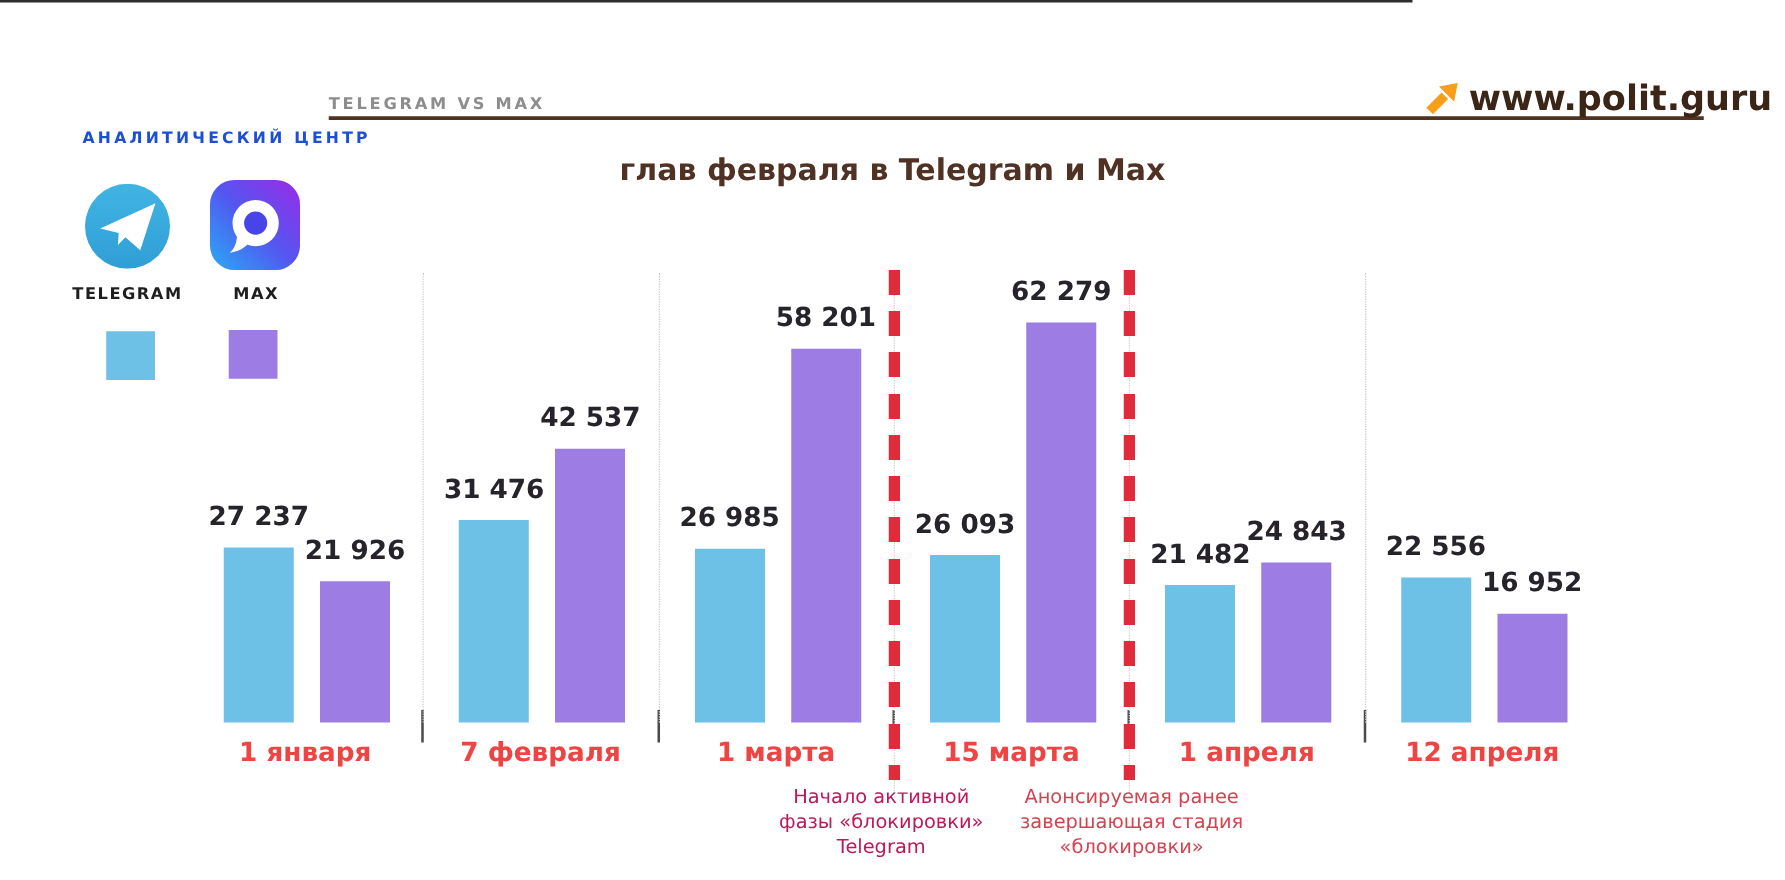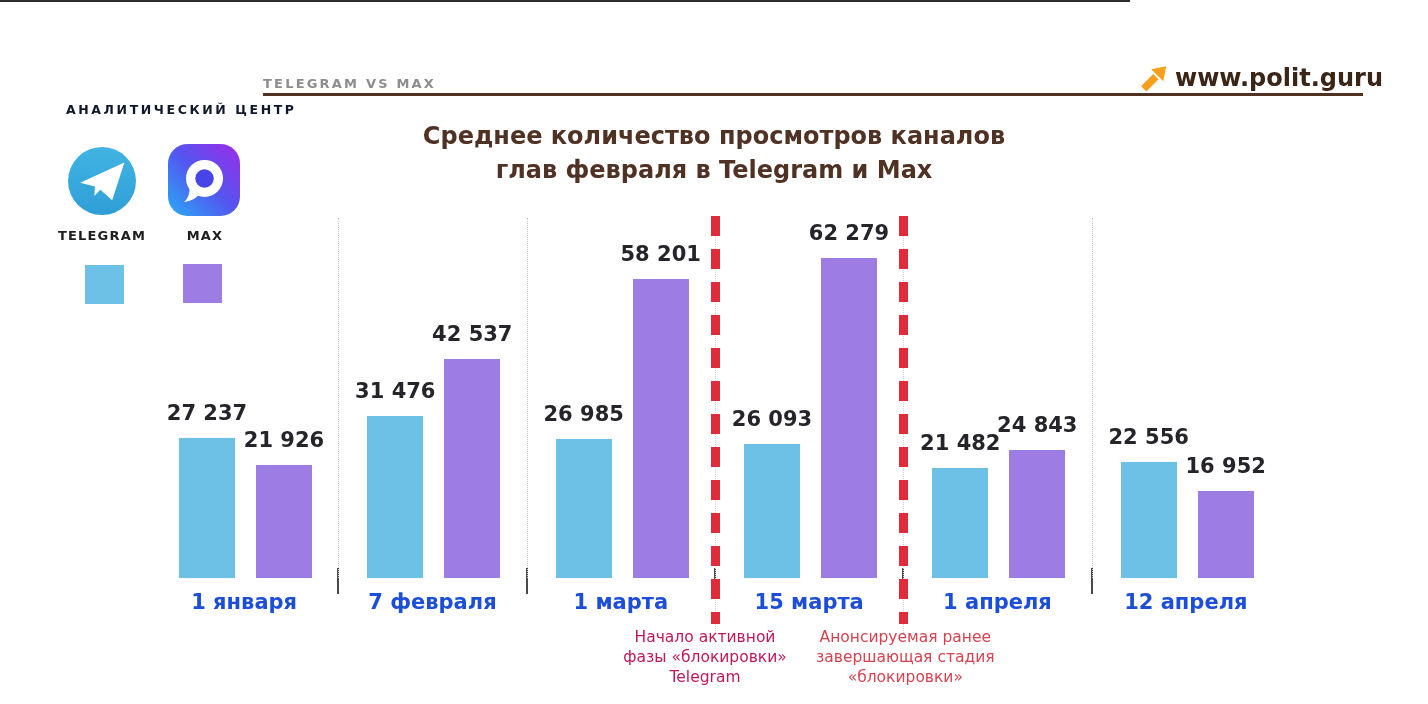--- a/index.html
+++ b/index.html
@@ -4,45 +4,45 @@
 <style>
   html,body{margin:0;padding:0;background:#fff;}
   .stage{
     position:relative;width:1428px;height:704px;background:#ffffff;
     font-family:"DejaVu Sans","Liberation Sans",sans-serif;overflow:hidden;
   }
   .abs{position:absolute;}
 
   
   .brand-name{left:63px;top:46px;font-size:47px;font-weight:bold;color:#4F3222;letter-spacing:1px;}
-  .brand-sub{left:66px;top:102px;font-size:12.5px;font-weight:bold;color:#0f172a;letter-spacing:2.6px;}
+  .brand-sub{left:66px;top:102px;font-size:12.5px;font-weight:bold;color:#1d4ed8;letter-spacing:2.6px;}
   .tagline{left:263px;top:76px;font-size:13px;font-weight:bold;color:#8D8D8D;letter-spacing:2.2px;}
   .header-rule{left:263px;top:93px;width:1100px;height:3px;background:#4F3222;}
   .site-link{left:1140px;top:62px;width:222px;height:32px;display:flex;align-items:center;gap:7px;cursor:pointer;}
-  .site-url{font-size:24px;font-weight:bold;color:#3B2517;}
+  .site-url{font-size:28px;font-weight:bold;color:#3B2517;}
 
   
   .title{left:0;top:119px;width:1428px;text-align:center;font-size:24px;line-height:34px;
          font-weight:bold;color:#4F3224;}
 
   
   .tg-icon{left:68px;top:147px;}
   .max-icon{left:168px;top:144px;}
   .leg-label{font-size:13px;font-weight:bold;color:#1E1E1E;letter-spacing:1.2px;text-align:center;}
   .leg-label-tg{left:47px;top:228px;width:110px;}
   .leg-label-max{left:150px;top:228px;width:110px;}
   .swatch{width:39px;height:39px;}
   .swatch-tg{left:85px;top:265px;}
   .swatch-max{left:183px;top:264px;}
 
   
   .x-axis{left:150px;top:578px;width:1130px;height:2px;background:#2E2E2E;}
 
   .bar-label{position:absolute;width:150px;text-align:center;font-size:21px;font-weight:bold;color:#26242A;}
-  .cat-label{position:absolute;text-align:center;font-size:21px;font-weight:bold;color:#1d4ed8;top:590px;}
+  .cat-label{position:absolute;text-align:center;font-size:21px;font-weight:bold;color:#ef4444;top:590px;}
   .tick{position:absolute;width:2px;background:#4A4A4A;top:568px;height:26px;}
   .sep{position:absolute;width:0;border-left:1px dotted #C9C9C9;top:218px;height:360px;}
   .red-back{position:absolute;width:0;border-left:1px dotted #CFCFCF;top:220px;height:415px;}
   .red-line{position:absolute;width:9px;top:216px;height:408px;
             background:repeating-linear-gradient(180deg,#E02B3A 0px,#E02B3A 20px,transparent 20px,transparent 33px);}
   .annotation{position:absolute;width:250px;top:627px;text-align:center;font-size:15.5px;line-height:20px;color:#D64350;}
 </style>
 </head>
 <body>
 
@@ -56,21 +56,20 @@
     <span style="display:inline-flex;">
       <svg width="28" height="27" viewBox="0 0 30 28">
         <polygon points="28,1 12,4 25,17" fill="#F79E1B"></polygon>
         <path d="M4 25 L17 12" stroke-width="8" fill="none" stroke="#F79E1B"></path>
       </svg>
     </span>
     <span class="site-url">www.polit.guru</span>
   </div>
 
   <div class="abs title">
-    <div>Среднее количество просмотров каналов</div>
     <div>глав февраля в Telegram и Max</div>
   </div>
 
   <div class="abs tg-icon">
     <svg width="68" height="68" viewBox="0 0 24 24">
       <defs>
         <linearGradient id="tgGrad" x1="0" y1="0" x2="0" y2="1">
           <stop offset="0" stop-color="#41B4E3"></stop>
             <stop offset="1" stop-color="#2F9ED6"></stop>
         </linearGradient>

